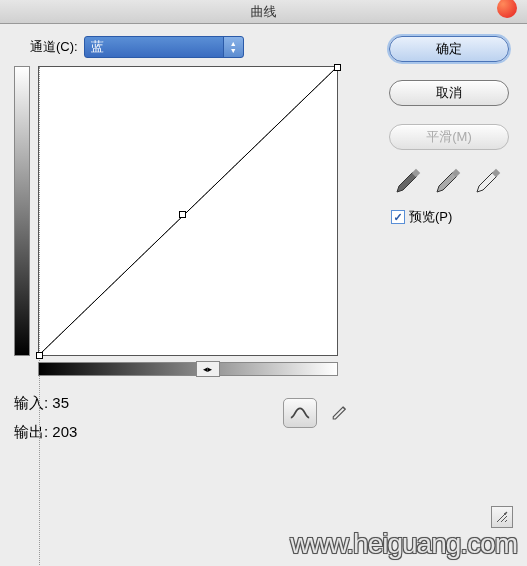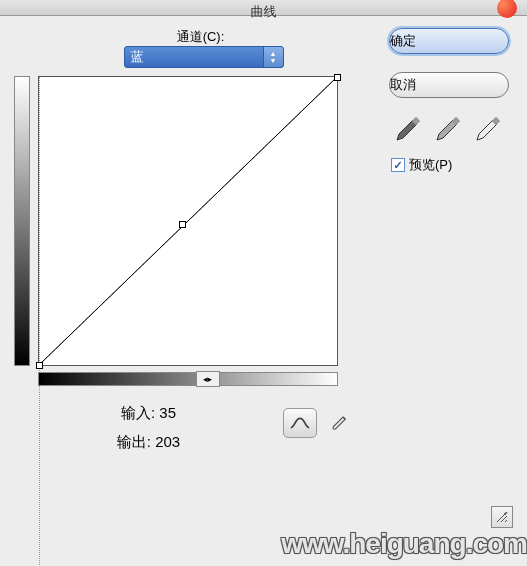--- a/index.html
+++ b/index.html
@@ -1,49 +1,49 @@
 <!DOCTYPE html>
 <html><head>
 <meta charset="utf-8">
 <style>
 * { box-sizing: border-box; margin: 0; padding: 0; }
 body { font-family: "Lucida Grande", "Microsoft YaHei", sans-serif; font-size: 13px; background: #ededed; width: 527px; height: 566px; position: relative; overflow: hidden; }
-.titlebar { height: 16px; background: linear-gradient(#e6e6e6, #d0d0d0); border-bottom: 1px solid #999; text-align: center; line-height: 24px; font-size: 13px; color: #333; position: relative; }
+.titlebar { height: 24px; background: linear-gradient(#e6e6e6, #d0d0d0); border-bottom: 1px solid #999; text-align: center; line-height: 24px; font-size: 13px; color: #333; position: relative; }
 .close-dot { position: absolute; right: 10px; top: -2px; width: 20px; height: 20px; border-radius: 50%; background: radial-gradient(circle at 30% 30%, #ff8a5a, #e62020); }
 .content { display: flex; padding: 12px 10px 10px 14px; }
 .left { flex: 1; }
 .right { width: 140px; padding-left: 12px; }
-.channel-row { display: flex; align-items: center; margin-bottom: 8px; margin-left: 16px; flex-direction: column; }
+.channel-row { display: flex; align-items: center; margin-bottom: 8px; margin-left: 16px; }
 .channel-label { margin-right: 6px; }
 .channel-select { width: 160px; height: 22px; background: linear-gradient(#5a8fd6, #3a6cc0); border: 1px solid #2b5aa8; border-radius: 3px; color: #fff; display: flex; align-items: center; padding: 0 22px 0 6px; position: relative; font-size: 13px; }
 .channel-arrows { position: absolute; right: 0; top: 0; width: 20px; height: 20px; background: linear-gradient(#8ab3e8,#5c8cd0); border-left: 1px solid #2b5aa8; border-radius: 0 3px 3px 0; display: flex; flex-direction: column; justify-content: center; align-items: center; color: #fff; font-size: 7px; line-height: 7px; }
 .graph-row { display: flex; }
 .vgrad { width: 16px; height: 290px; background: linear-gradient(#fff, #000); border: 1px solid #888; margin-right: 8px; }
 .graph { width: 300px; height: 290px; border: 1px solid #555; position: relative; background: #fff; }
 .gv { border-left: 1px dotted #999; height: 100%; top: 0; }
 .curve { position: absolute; left: 0; top: 0; width: 100%; height: 100%; }
 .handle { position: absolute; width: 7px; height: 7px; border: 1px solid #000; background: #fff; transform: translate(-3px,-3px); }
 .hgrad-row { margin-left: 24px; margin-top: 6px; position: relative; }
 .hgrad { width: 300px; height: 14px; background: linear-gradient(to right, #000, #fff); border: 1px solid #888; }
 .hgrad-ctrl { position: absolute; left: 50%; top: -1px; transform: translateX(-50%); width: 24px; height: 16px; background: #f0f0f0; border: 1px solid #888; font-size: 9px; text-align: center; line-height: 14px; }
 .io-area { margin-top: 18px; display: flex; }
-.io-texts { flex: 1; text-align: center; }
+.io-texts { flex: 1; }
 .io-row { margin-bottom: 10px; font-size: 15px; }
 .io-tools { display: flex; gap: 6px; align-items: flex-start; margin-right: 20px; margin-top: 4px; }
 .tool-btn { width: 34px; height: 30px; border: 1px solid #999; border-radius: 5px; background: linear-gradient(#fafafa,#d8d8d8); display: flex; align-items: center; justify-content: center; }
 .tool-btn svg { width: 22px; height: 18px; }
-.btn { display: block; width: 120px; height: 26px; margin-bottom: 18px; border: 1px solid #7a7a7a; border-radius: 13px; background: linear-gradient(#fdfdfd,#e2e2e2); text-align: left; line-height: 24px; font-size: 13px; box-shadow: 0 1px 0 rgba(255,255,255,.8) inset; }
+.btn { display: block; width: 120px; height: 26px; margin-bottom: 18px; border: 1px solid #7a7a7a; border-radius: 13px; background: linear-gradient(#fdfdfd,#e2e2e2); text-align: center; line-height: 24px; font-size: 13px; box-shadow: 0 1px 0 rgba(255,255,255,.8) inset; }
 .btn.primary { border-color: #4a74b8; background: linear-gradient(#e8f0fb,#bcd2ef); box-shadow: 0 0 0 2px #a8c5ea; }
 .btn.disabled { color: #aaa; border-color: #bbb; }
 .eyedroppers { display: flex; gap: 10px; margin: 12px 0 14px 2px; }
 .eyedroppers svg { width: 30px; height: 26px; }
 .preview-row { display: flex; align-items: center; gap: 4px; margin-left: 2px; }
 .checkbox { width: 14px; height: 14px; border: 1px solid #5a8fd6; background: #fff; display: inline-flex; align-items: center; justify-content: center; color: #2b5aa8; font-size: 11px; font-weight: bold; }
 .corner-icon { position: absolute; right: 14px; bottom: 38px; width: 22px; height: 22px; border: 1px solid #888; background: linear-gradient(#f5f5f5,#ddd); display: flex; align-items: center; justify-content: center; }
-.watermark { position: absolute; bottom: 6px; left: 0; width: 100%; text-align: right; font-size: 28px; font-weight: bold; font-family: Arial, sans-serif; color: rgba(255,255,255,.85); text-shadow: 0 0 2px #555, 1px 1px 0 #555, -1px -1px 0 #555, -1px 1px 0 #555, 1px -1px 0 #555; letter-spacing: -1px; }
+.watermark { position: absolute; bottom: 6px; left: 0; width: 100%; text-align: right; padding-right: 10px; font-size: 28px; font-weight: normal; font-family: Arial, sans-serif; color: rgba(255,255,255,.85); text-shadow: 0 0 2px #555, 1px 1px 0 #555, -1px -1px 0 #555, -1px 1px 0 #555, 1px -1px 0 #555; letter-spacing: -1px; }
 </style>
 </head>
 <body>
 
 <div class="titlebar">
   <span>曲线</span>
   <div class="close-dot"></div>
 </div>
 
 <div class="content">
@@ -103,20 +103,21 @@
               <path d="M16 4 L19 7" stroke="#555" stroke-width="1.5"></path>
             </svg>
         </div>
       </div>
     </div>
   </div>
 
   <div class="right">
     <div class="btn primary">确定</div>
     <div class="btn">取消</div>
+    <div class="btn disabled">平滑(M)</div>
 
     <div class="eyedroppers">
       <svg viewBox="0 0 30 26">
           <path d="M22 4 L26 8 L12 22 L6 24 L8 18 Z" fill="#666" stroke="#333"></path>
           <rect x="22" y="2" width="6" height="6" fill="#999" transform="rotate(45 25 5)"></rect>
         </svg>
       <svg viewBox="0 0 30 26">
           <path d="M22 4 L26 8 L12 22 L6 24 L8 18 Z" fill="#aaa" stroke="#333"></path>
           <rect x="22" y="2" width="6" height="6" fill="#999" transform="rotate(45 25 5)"></rect>
         </svg>

